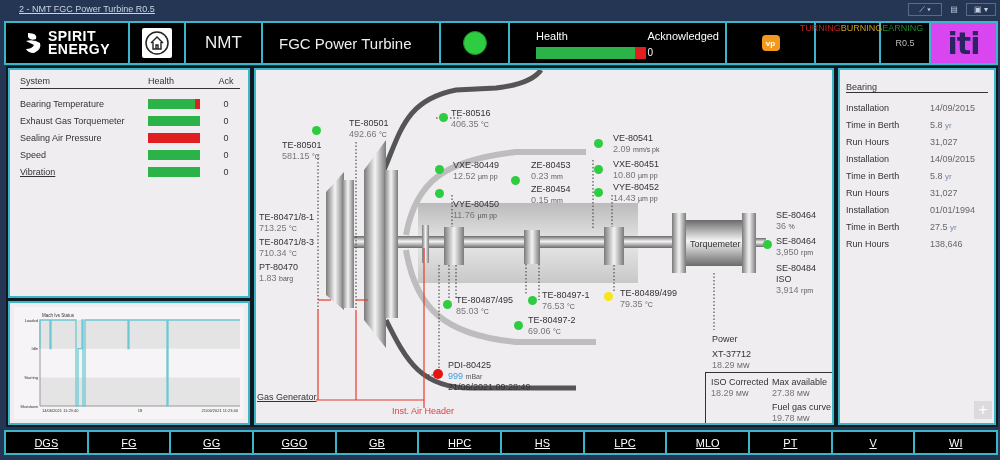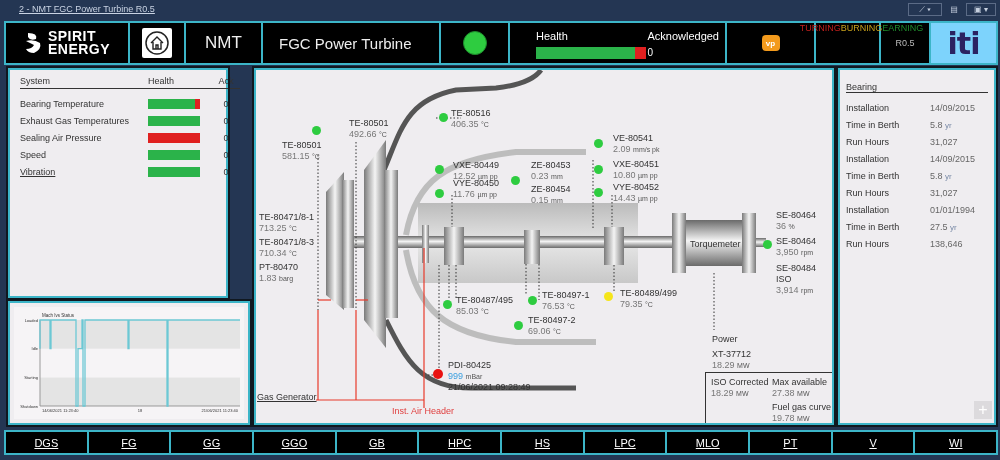--- a/index.html
+++ b/index.html
@@ -29,25 +29,25 @@
   .hb-label { font-size: 11px; color: #fff; }
   .hbar { margin-top: 5px; width: 110px; height: 12px; display: flex; }
   .hbar .g { background: #2bb34a; }
   .hbar .r { background: #e02020; }
   .ack-lbl { font-size: 11px; color: #fff; }
   .ack-val { font-size: 10px; color: #fff; margin-top: 5px; }
   .vp { width: 89px; }
   .vp-badge { width: 18px; height: 16px; background: #f39a1c; border-radius: 4px; color: #fff; font-size: 8px; font-weight: bold; display: flex; align-items: center; justify-content: center; }
   .tbe { width: 65px; flex-direction: row; align-items: flex-start; padding-left: 28px; font-size: 9px; line-height: 11px; }
   .rev { width: 50px; font-size: 9px; color: #bbb; }
-  .iti { flex: 1; background: #7dd3fc; color: #2b2362; font-weight: bold; font-size: 30px; font-family: "DejaVu Sans", sans-serif; letter-spacing: -1px; }
+  .iti { flex: 1; background: #d946ef; color: #2b2362; font-weight: bold; font-size: 30px; font-family: "DejaVu Sans", sans-serif; letter-spacing: -1px; }
 
   
   .panel { position: absolute; background: #efedf0; border: 2px solid #3cb5c8; outline: 2px solid #101820; }
-  .p-sys { left: 8px; top: 68px; width: 220px; height: 230px; padding: 6px 10px; }
+  .p-sys { left: 8px; top: 68px; width: 242px; height: 230px; padding: 6px 10px; }
   .sys-head { display: flex; font-size: 9px; color: #333; border-bottom: 1px solid #333; padding-bottom: 2px; margin-bottom: 6px; width: 220px; }
   .sys-row { display: flex; font-size: 9px; color: #333; height: 17px; align-items: center; width: 220px; }
   .c1 { width: 128px; }
   .c2 { width: 64px; }
   .c3 { width: 28px; text-align: center; }
   .sys-row .c3 { text-align: center; }
   .sbar { width: 52px; height: 10px; display: flex; }
   .sbar .g { background: #2bb34a; }
   .sbar .r { background: #e02020; }
   .link { text-decoration: underline; }
@@ -155,21 +155,21 @@
         <div class="c1">Bearing Temperature</div>
         <div class="c2">
           <div class="sbar">
             <div class="g" style="width:90%"></div>
             <div class="r" style="width:9.999999999999998%"></div>
           </div>
         </div>
         <div class="c3">0</div>
       </div>
       <div class="sys-row">
-        <div class="c1">Exhaust Gas Temperatures</div>
+        <div class="c1">Exhaust Gas Torquemeter</div>
         <div class="c2">
           <div class="sbar">
             <div class="g" style="width:100%"></div>
             <div class="r" style="width:0%"></div>
           </div>
         </div>
         <div class="c3">0</div>
       </div>
       <div class="sys-row">
         <div class="c1">Sealing Air Pressure</div>
@@ -308,21 +308,21 @@
   <div class="lbl" style="left:195px;top:38px">
     <div>TE-80516</div>
     <div><span class="val">406.35</span> <span class="unit">°C</span></div>
   </div>
   <div class="dot" style="left:179px;top:95px"></div>
   <div class="lbl" style="left:197px;top:90px">
     <div>VXE-80449</div>
     <div><span class="val">12.52</span> <span class="unit">µm pp</span></div>
   </div>
   <div class="dot" style="left:179px;top:119px"></div>
-  <div class="lbl" style="left:197px;top:108px">
+  <div class="lbl" style="left:197px;top:129px">
     <div>VYE-80450</div>
     <div><span class="val">11.76</span> <span class="unit">µm pp</span></div>
   </div>
   <div class="dot" style="left:255px;top:106px"></div>
   <div class="lbl" style="left:275px;top:90px">
     <div>ZE-80453</div>
     <div><span class="val">0.23</span> <span class="unit">mm</span></div>
   </div>
   <div class="lbl" style="left:275px;top:114px">
     <div>ZE-80454</div>

